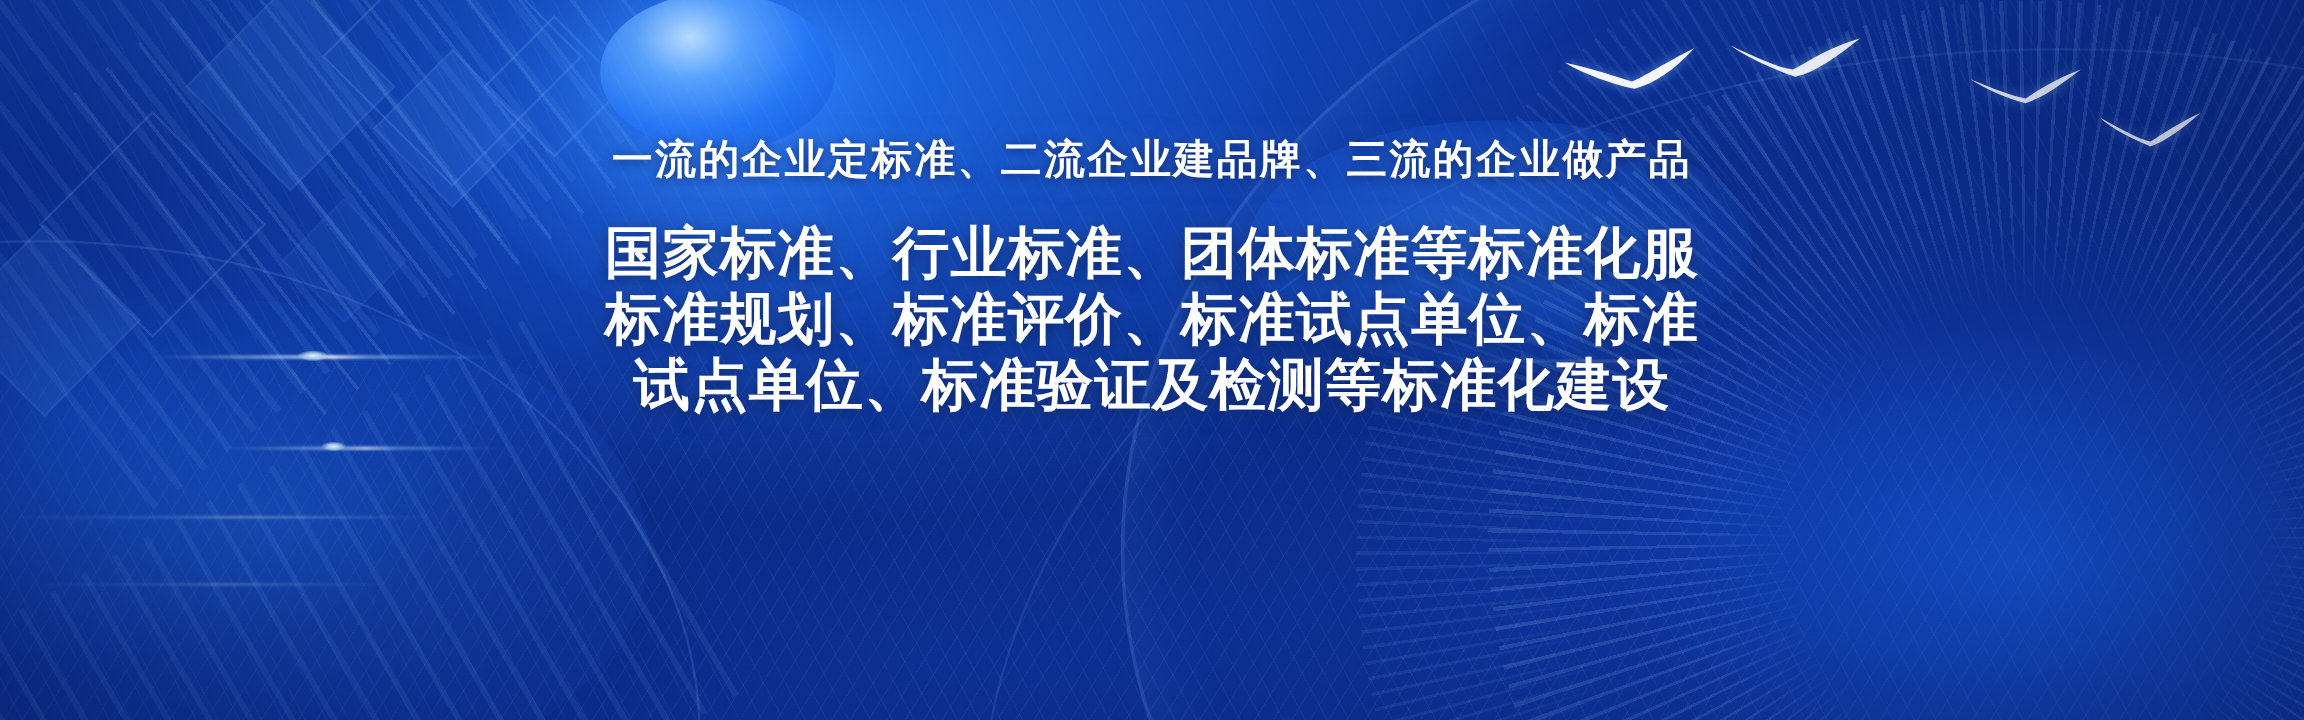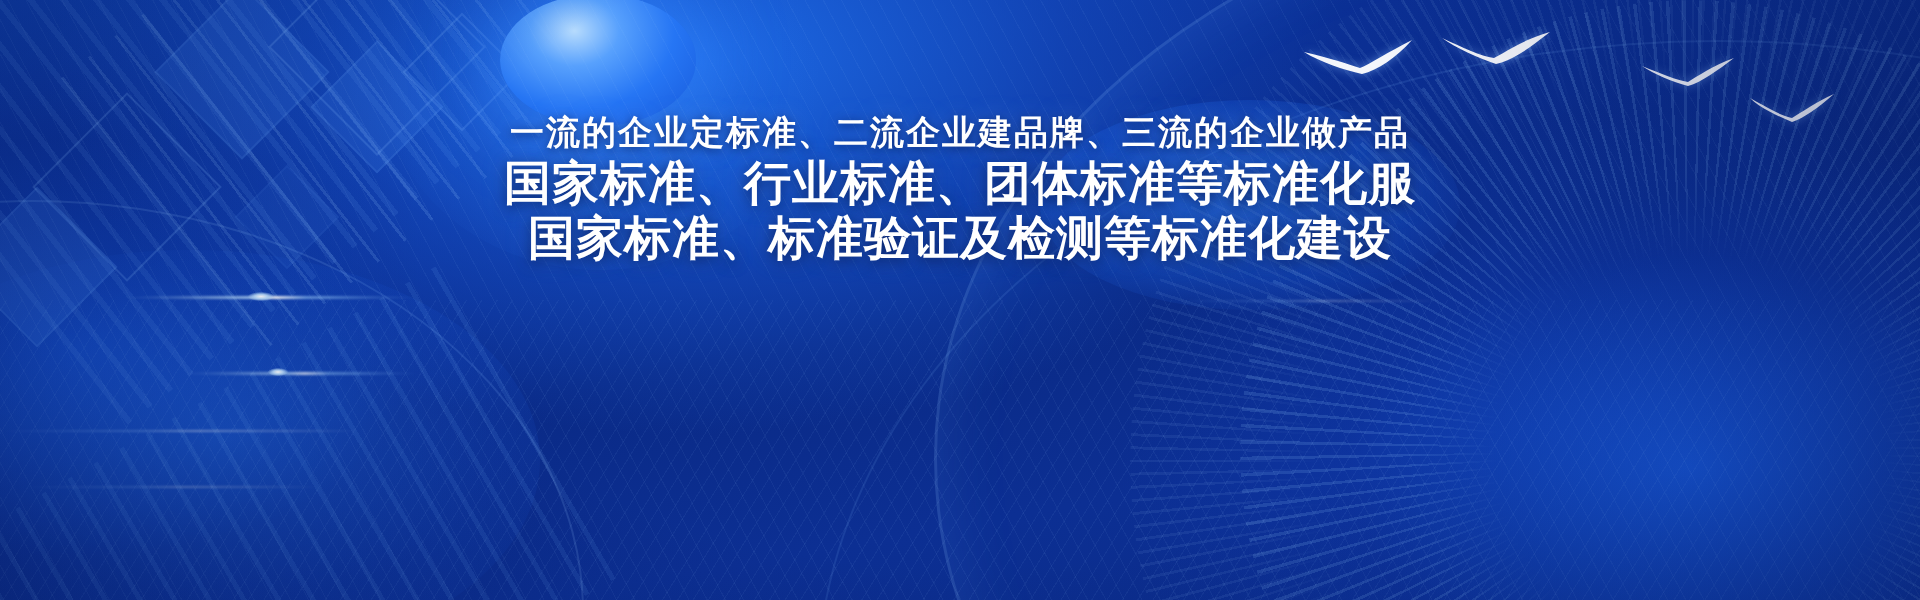--- a/index.html
+++ b/index.html
@@ -163,20 +163,21 @@
   .headline{
     margin-top:110px;
     font-size:34px;
     font-weight:700;
     color:#ffffff;
     letter-spacing:2px;
     white-space:nowrap;
     text-shadow:0 2px 10px rgba(4,26,92,0.85), 0 0 22px rgba(120,180,255,0.35);
   }
   .body-block{
+    margin-top:28px;
     width:1040px;
     text-align:center;
     font-size:47px;
     font-weight:700;
     line-height:1.17;
     color:#ffffff;
     letter-spacing:1px;
     text-shadow:0 3px 14px rgba(4,24,88,0.9), 0 0 26px rgba(110,175,255,0.30);
   }
   .body-block .ln{display:block;white-space:nowrap;}
@@ -245,17 +246,18 @@
       </svg>
     </div>
 
     <div class="vignette"></div>
   </div>
 
   <div class="text-wrap">
     <div class="headline">一流的企业定标准、二流企业建品牌、三流的企业做产品</div>
     <div class="body-block">
       <span class="ln">国家标准、行业标准、团体标准等标准化服</span>
-      <span class="ln">国家标准、标准验证及检测等标准化建设</span>
+      <span class="ln">标准规划、标准评价、标准试点单位、标准</span>
+      <span class="ln">试点单位、标准验证及检测等标准化建设</span>
     </div>
   </div>
 
 </div>
 
 </body></html>

